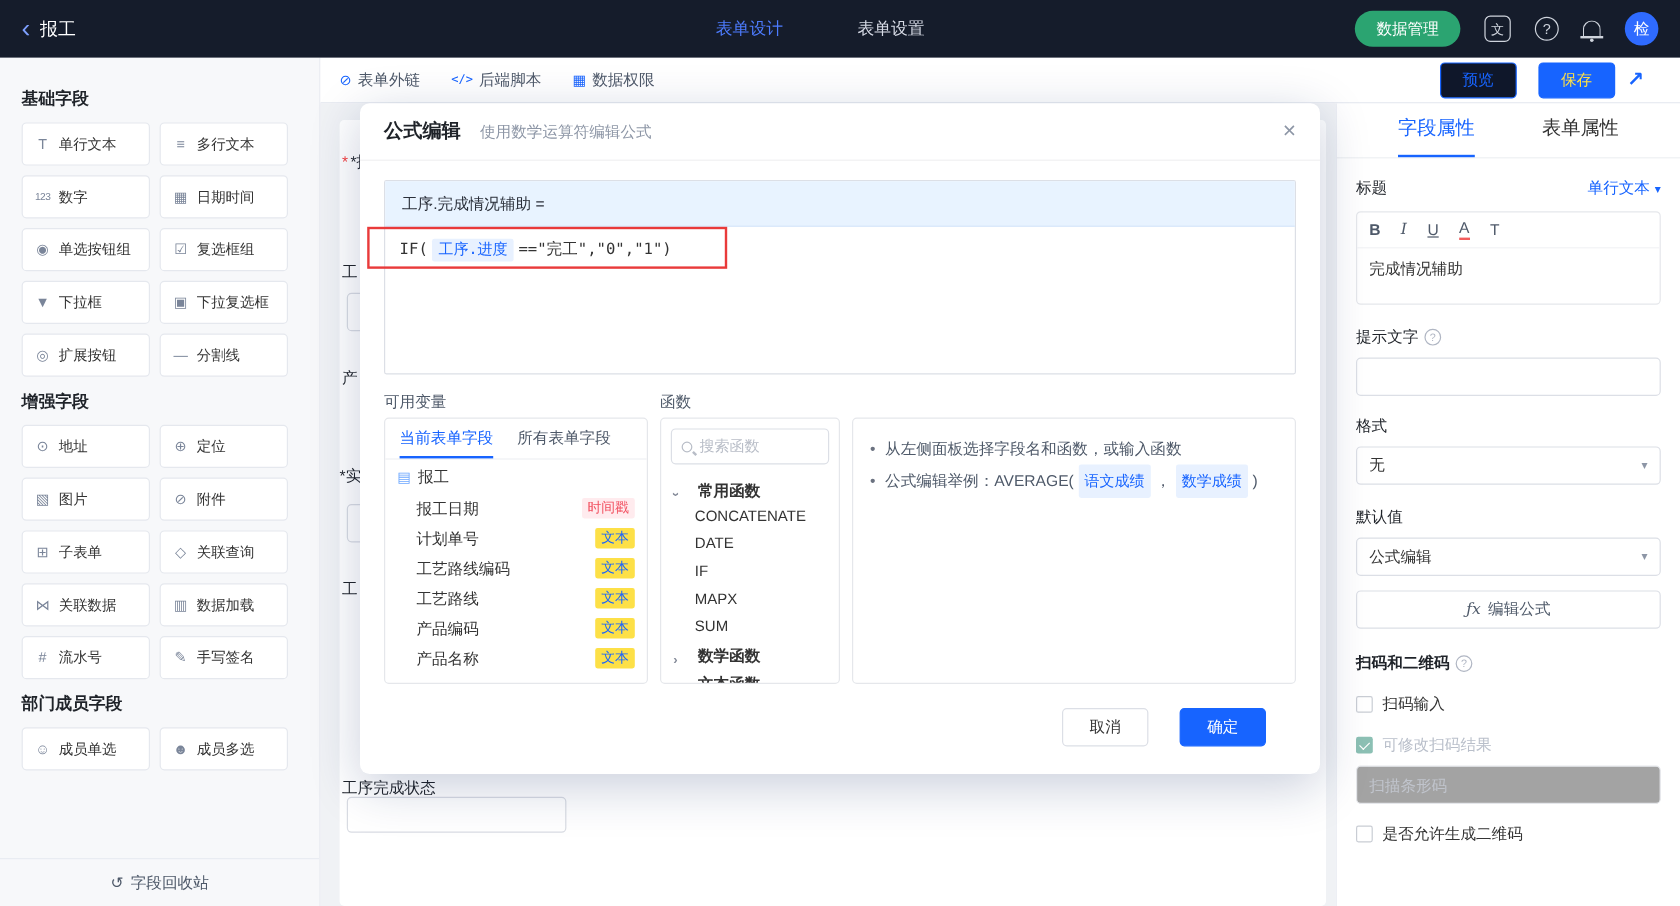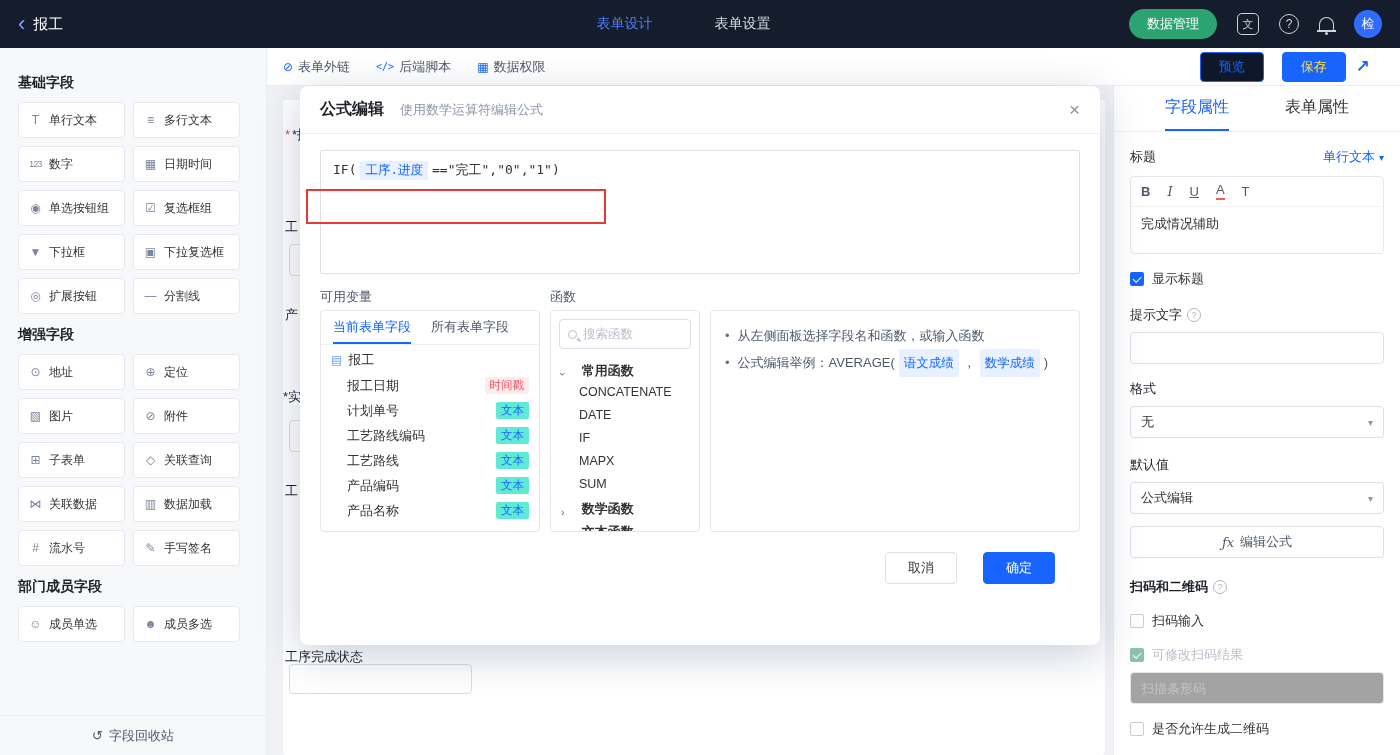--- a/index.html
+++ b/index.html
@@ -106,21 +106,21 @@
   .col-funcs { width:150px; }
   .col-tips { flex:1; }
   .vtabs { height:34px; display:flex; gap:20px; padding:0 12px; border-bottom:1px solid #eef0f3; }
   .vtab { display:flex; align-items:center; font-size:13px; color:#4e5969; cursor:pointer; border-bottom:2px solid transparent; }
   .vtab.active { color:#1764ff; border-bottom-color:#1764ff; }
   .tree-root { height:26px; display:flex; align-items:center; gap:6px; padding:0 10px; font-size:13px; color:#333; cursor:pointer; margin-top:2px; }
   .doc-ic { color:#6ea8ff; font-size:12px; }
   .vrow { height:25px; display:flex; align-items:center; padding:0 10px 0 26px; cursor:pointer; }
   .vname { font-size:13px; color:#333; flex:1; }
   .badge { font-size:11.5px; border-radius:2px; padding:1px 5px; }
-  .badge.b-blue { color:#1764ff; background:#5eead4; }
+  .badge.b-blue { color:#1764ff; background:#fde047; }
   .badge.b-red { color:#f25060; background:#ffebee; }
   .searchwrap { margin:8px; height:30px; border:1px solid #dcdfe6; border-radius:4px; display:flex; align-items:center; padding:0 8px; gap:6px; }
   .search-ic { width:9px; height:9px; border:1.5px solid #b8bdc7; border-radius:50%; position:relative; flex:none; }
   .search-ic::after { content:""; position:absolute; left:8px; top:8px; width:4px; height:1.5px; background:#b8bdc7; transform:rotate(45deg); }
   .searchwrap input { border:none; outline:none; width:100%; font-size:12.5px; font-family:inherit; color:#333; }
   .searchwrap input::placeholder { color:#b8bdc7; }
   .frow { height:23px; display:flex; align-items:flex-end; gap:17px; padding:0 10px; font-size:13px; color:#333; cursor:pointer;font-weight:bold; }
   .frow .fx-chv { color:#868c9a; font-size:11px; display:inline-block; }
   .fx-chv.open { transform:rotate(90deg); }
   .fitem { height:23px; display:flex; align-items:center; padding-left:28px; font-size:12.5px; color:#333; cursor:pointer; }
@@ -307,24 +307,20 @@
     <div class="titlebox">
       <div class="fmt-row">
         <span class="fmt" style="font-weight:bold;">B</span>
         <span class="fmt i">I</span>
         <span class="fmt u">U</span>
         <span class="fmt a">A</span>
         <span class="fmt">T</span>
       </div>
       <div class="titleval">完成情况辅助</div>
     </div>
-    <div class="cbrow">
-      <span class="cb on"></span>
-      <span>显示标题</span>
-    </div>
     <div class="prow-split" style="margin-top:18px; justify-content:flex-start;">
       <span class="plabel">提示文字</span>
       <span class="qmark">?</span>
     </div>
     <input class="pinput" style="">
     <div class="plabel" style="margin-top:16px;">格式</div>
     <div class="sel">
         <span>无</span>
         <span class="chv">▾</span>
       </div>
@@ -359,20 +355,21 @@
 
 <div class="modal">
   <div class="m-head">
     <span class="m-title">公式编辑</span>
     <span class="m-sub">使用数学运算符编辑公式</span>
     <span class="m-close">×</span>
   </div>
   <div class="anno-rect"></div>
   <div class="m-body">
     <div class="fml-box">
+      <div class="fml-bar">工序.完成情况辅助 =</div>
       <div class="fml-content">
         <span>IF(</span><span class="chip">工序.进度</span><span>=="完工","0","1")</span>
       </div>
     </div>
 
     <div class="cols">
       <div class="col-vars">
         <div class="col-label">可用变量</div>
         <div class="cbox">
           <div class="vtabs">

